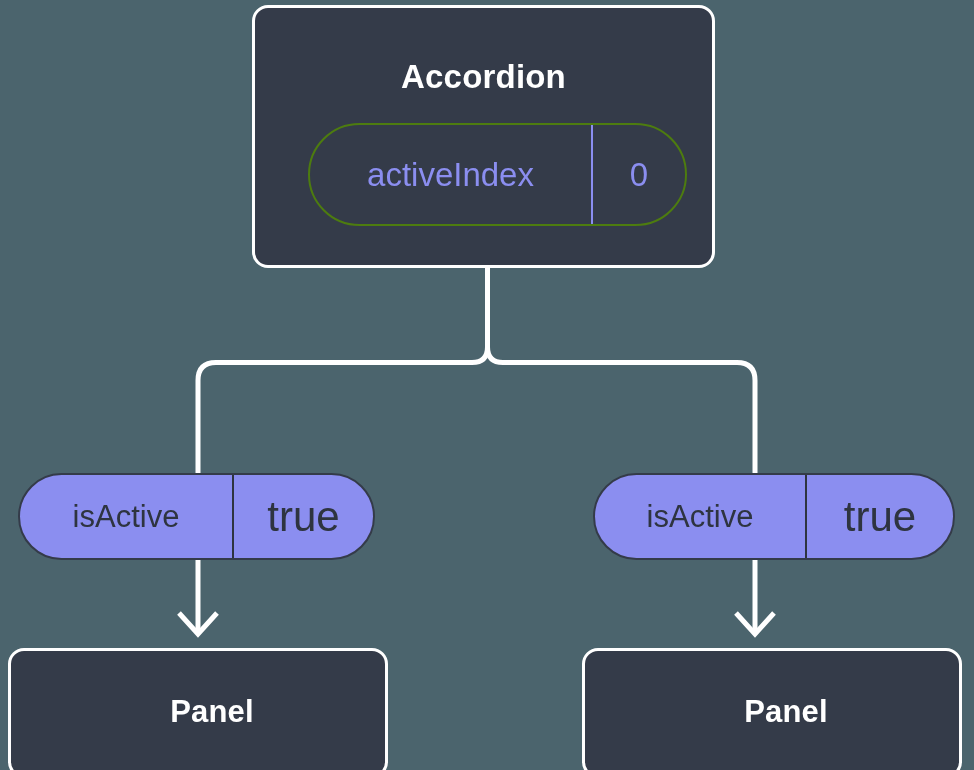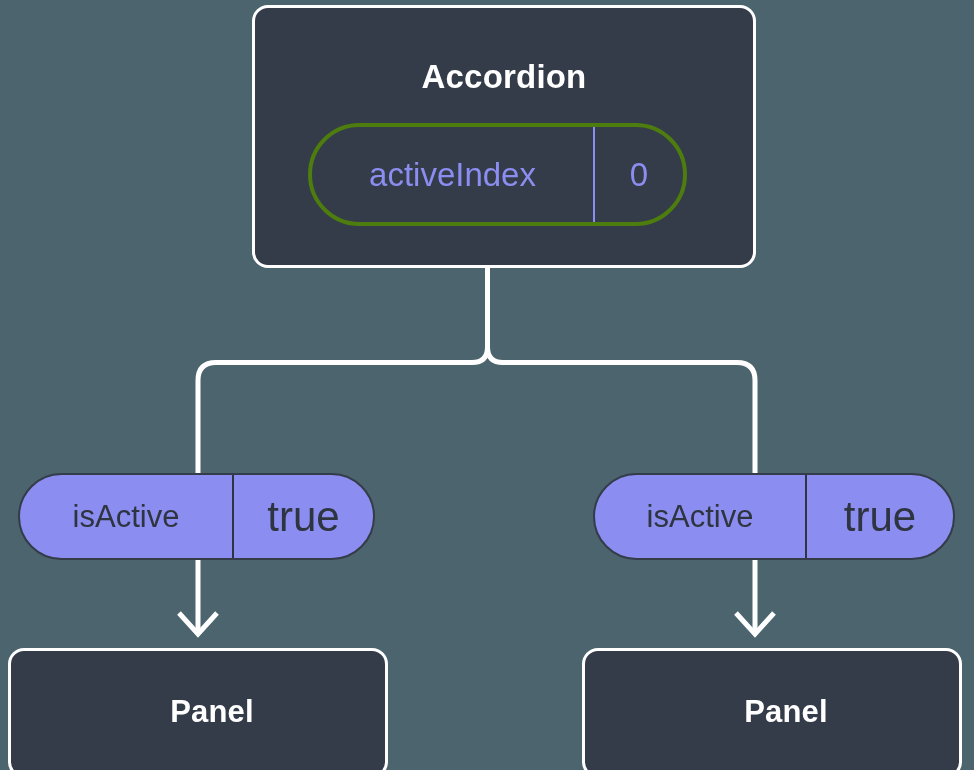--- a/index.html
+++ b/index.html
@@ -35,21 +35,21 @@
   .card {
     position: absolute;
     box-sizing: border-box;
     background: #343b49;
     border: 3px solid #ffffff;
     border-radius: 16px;
   }
   #accordion-card {
     left: 252px;
     top: 5px;
-    width: 504px;
+    width: 463px;
     height: 263px;
   }
   .card-title {
     position: absolute;
     left: 0;
     right: 0;
     text-align: center;
     color: #ffffff;
     font-size: 33px;
     font-weight: 700;
@@ -58,21 +58,21 @@
   #accordion-card .card-title {
     top: 50px;
   }
 
   
   .badge-outline {
     position: absolute;
     box-sizing: border-box;
     display: flex;
     align-items: stretch;
-    border: 4px solid #4d7c0f;
+    border: 2px solid #4d7c0f;
     border-radius: 999px;
     color: #8b8ef0;
     overflow: hidden;
   }
   #activeindex-badge {
     left: 53px;
     top: 115px;
     width: 379px;
     height: 103px;
   }

